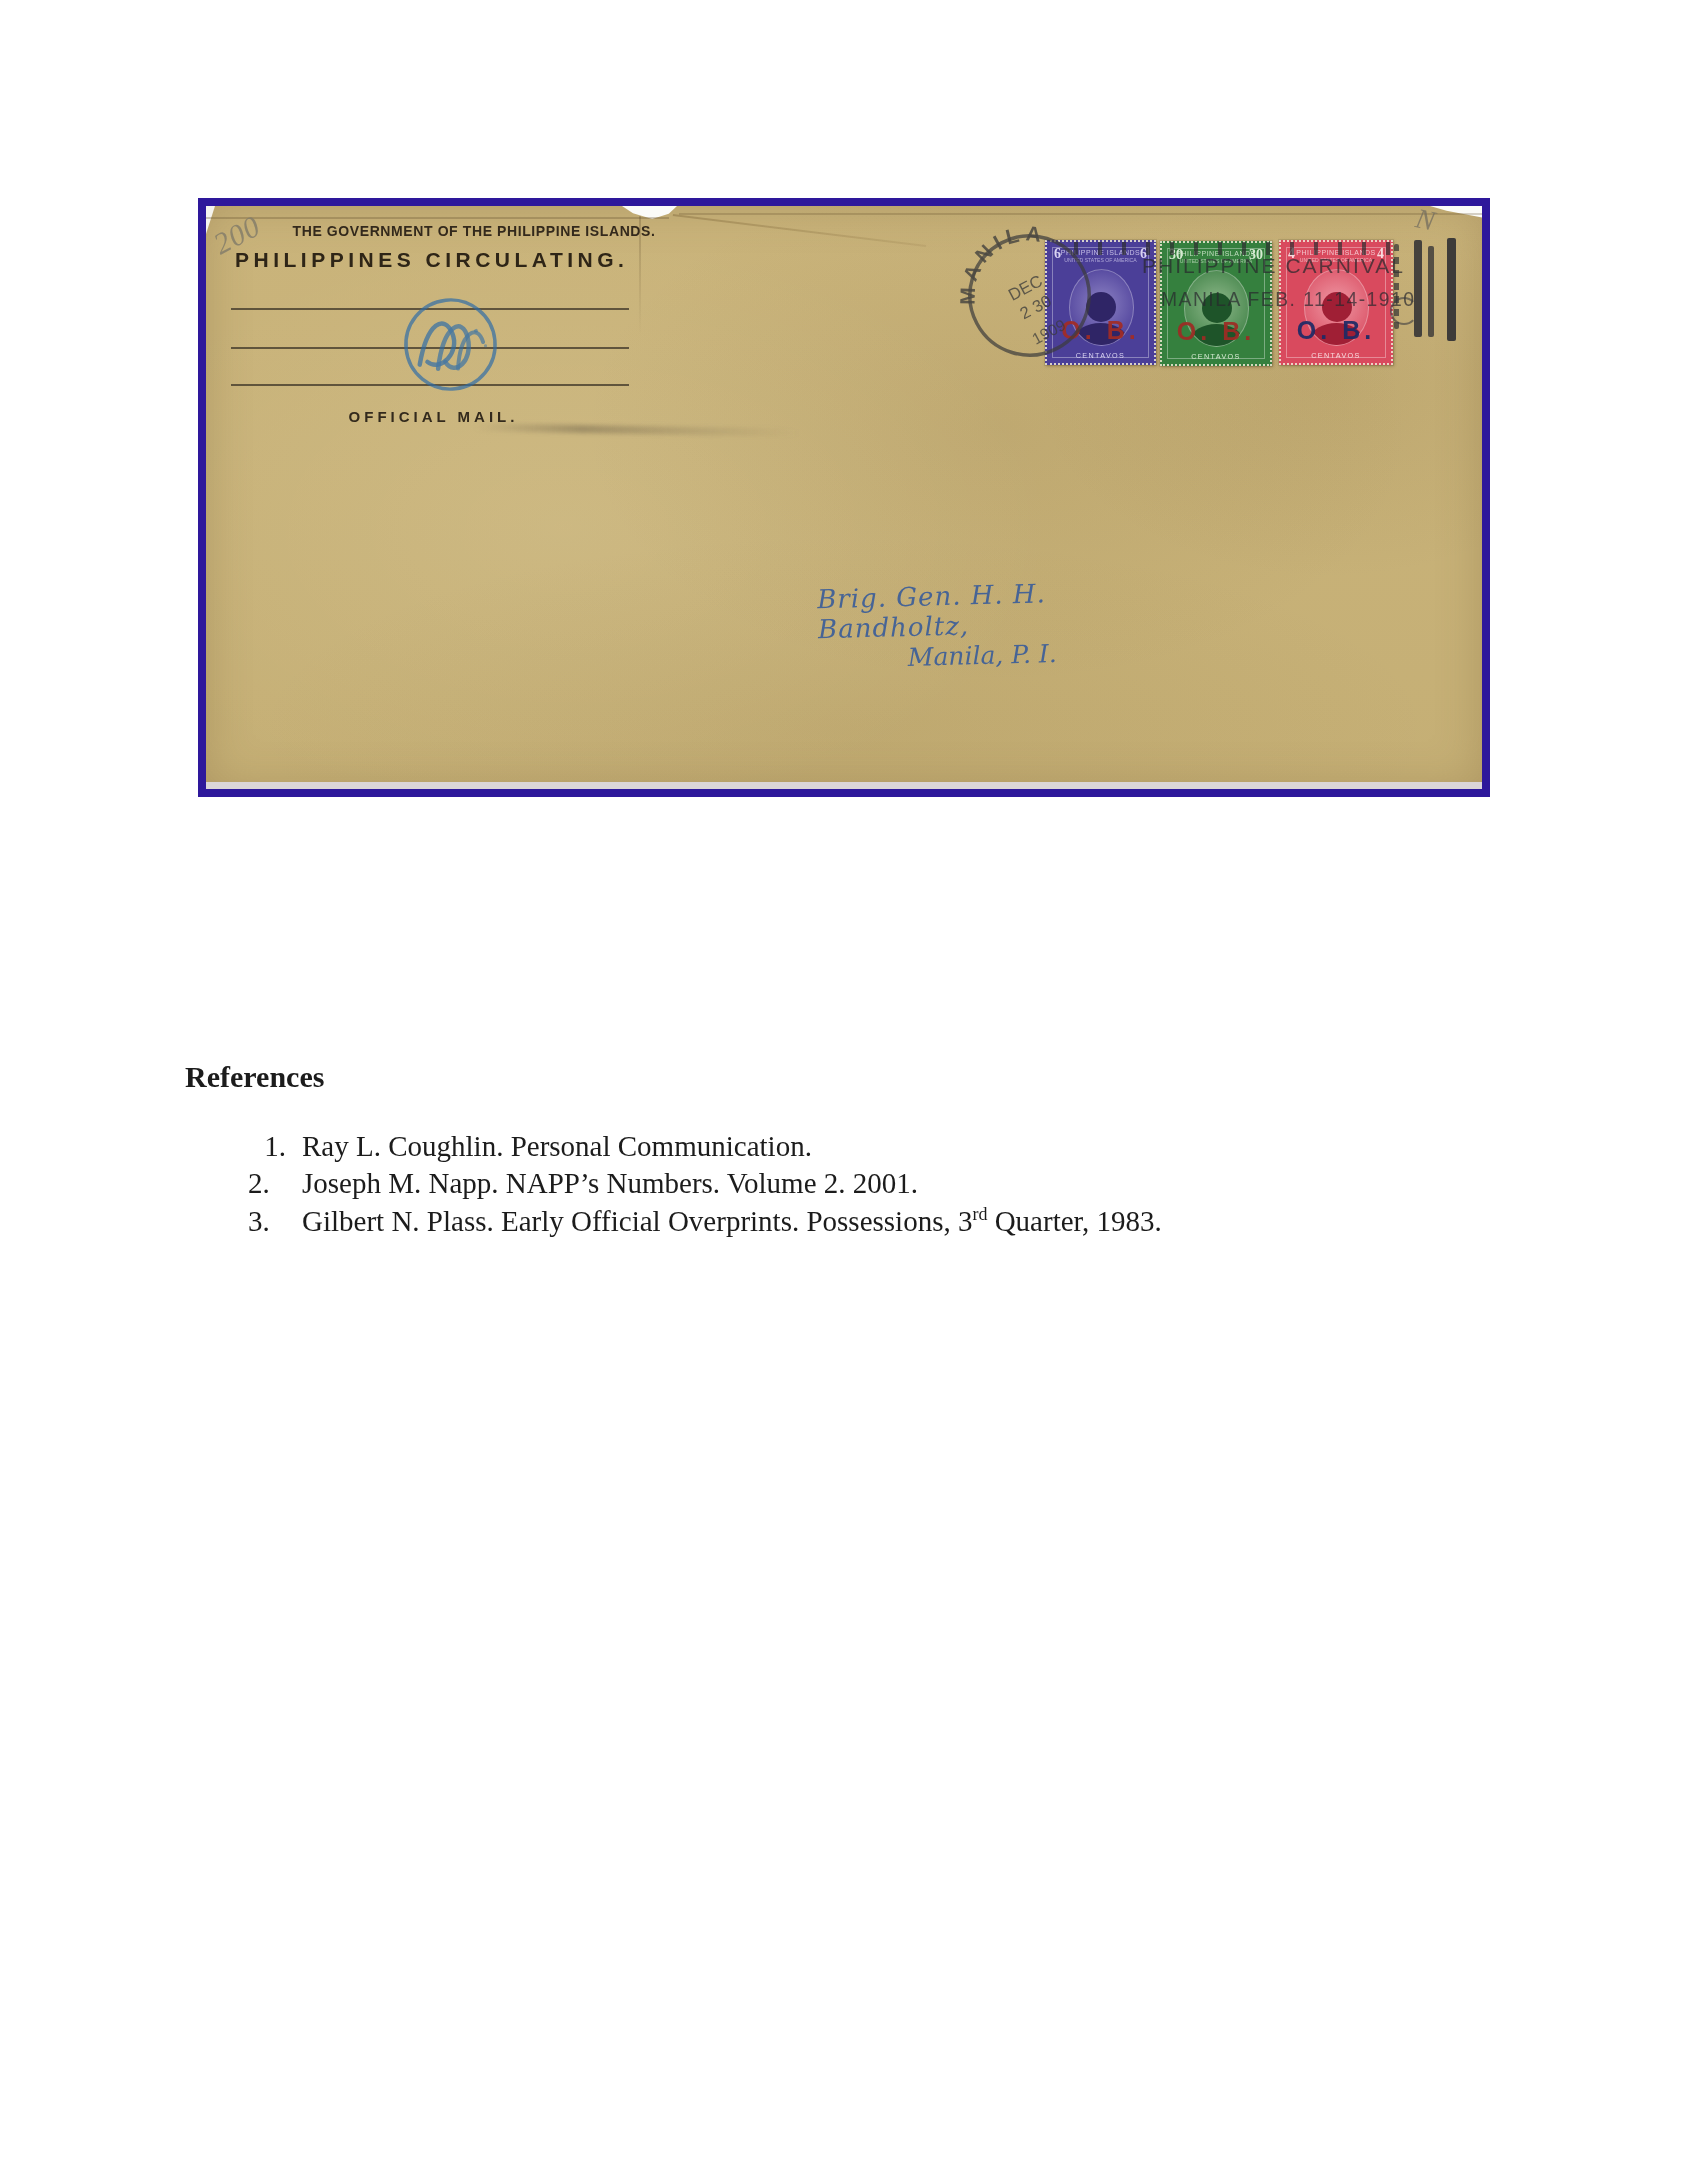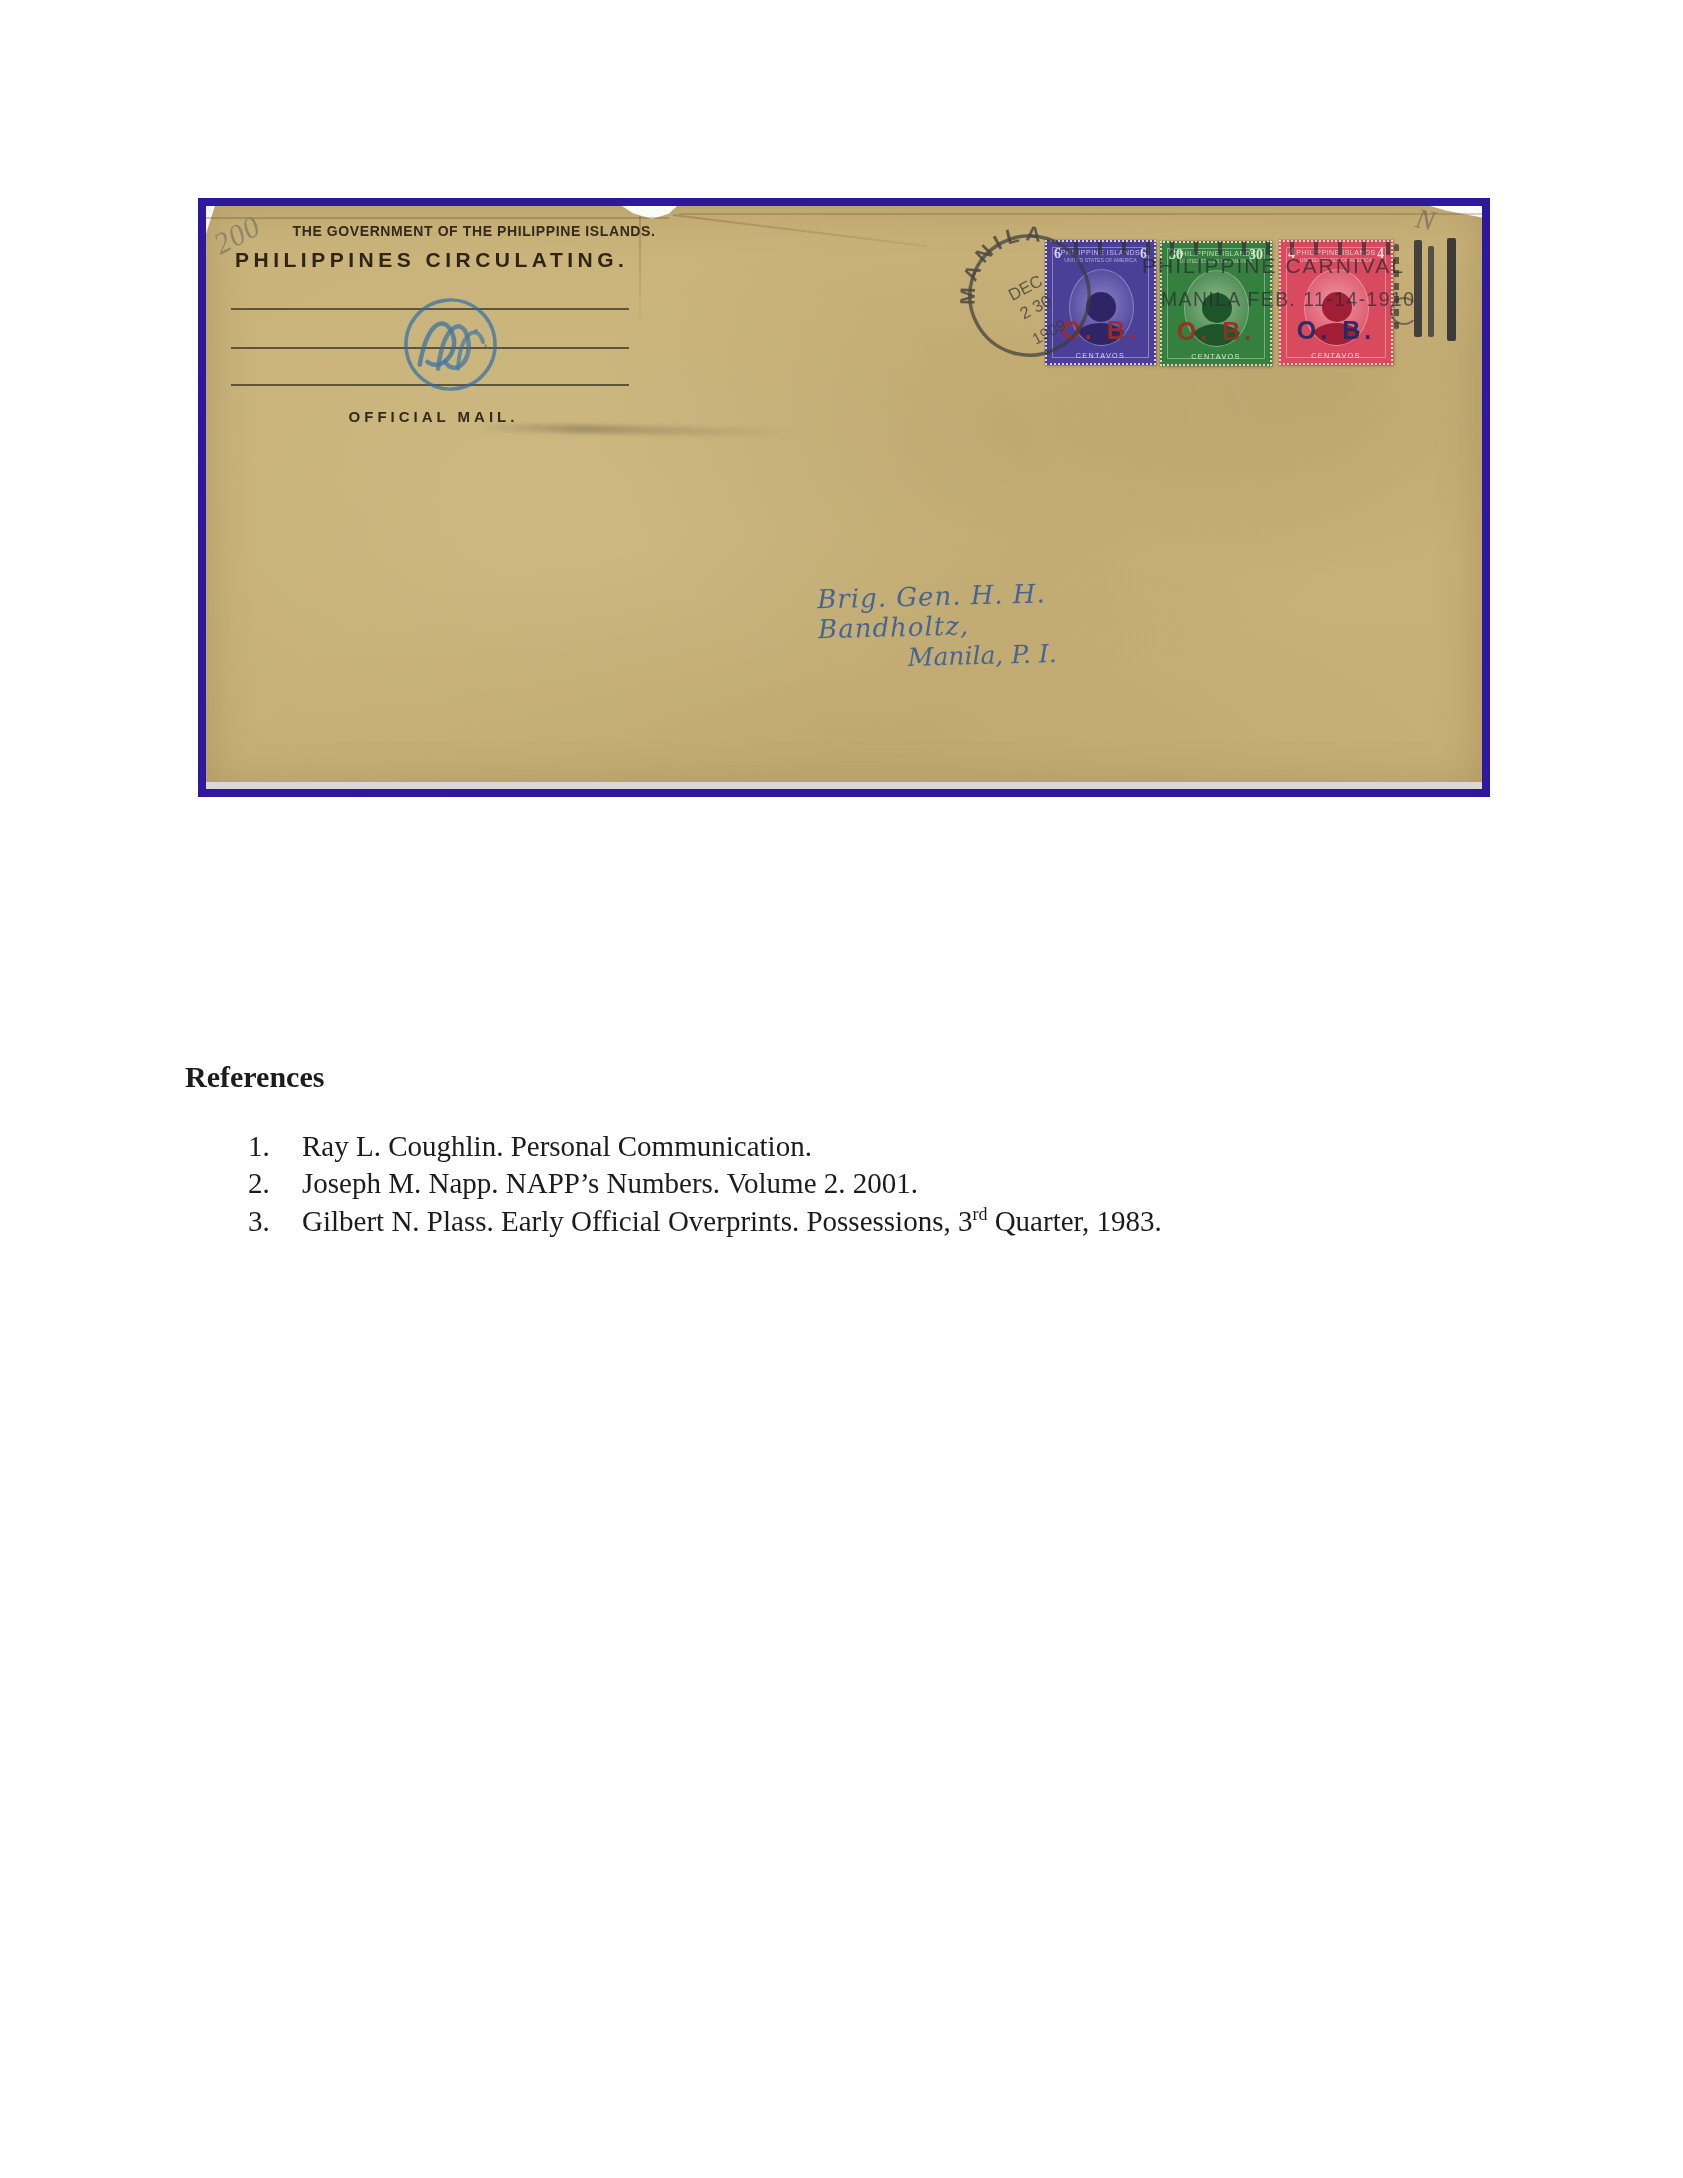--- a/index.html
+++ b/index.html
@@ -116,21 +116,21 @@
 
   
   .title { position:absolute; top:825px; left:0; width:100%; text-align:center;
            font-weight:bold; font-size:31px; }
   .para  { position:absolute; top:890px; left:185px; width:1346px; font-size:29px; line-height:40px; }
   .para span { display:block; }
   .refs-heading { position:absolute; top:1060px; left:185px; font-size:30px; font-weight:bold; }
   .ref-item { position:absolute; left:248px; font-size:29px; line-height:38px; white-space:nowrap; }
   .ref-item .num { display:inline-block; width:54px; }
   .ref-item sup { font-size:.62em; vertical-align:super; line-height:0; }
-  .ri1 { top:1127px; } .ri2 { top:1164px; } .ri3 { top:1202px; } .ri4 { top:1240px; }
+  .ri1 { top:1127px;text-align:center; } .ri2 { top:1164px; } .ri3 { top:1202px; } .ri4 { top:1240px; }
 </style>
 </head>
 <body>
 
 <div class="page">
 
   <div class="envelope">
 
     <div class="tear-corner-left"></div>
     <div class="tear-notch"></div>

